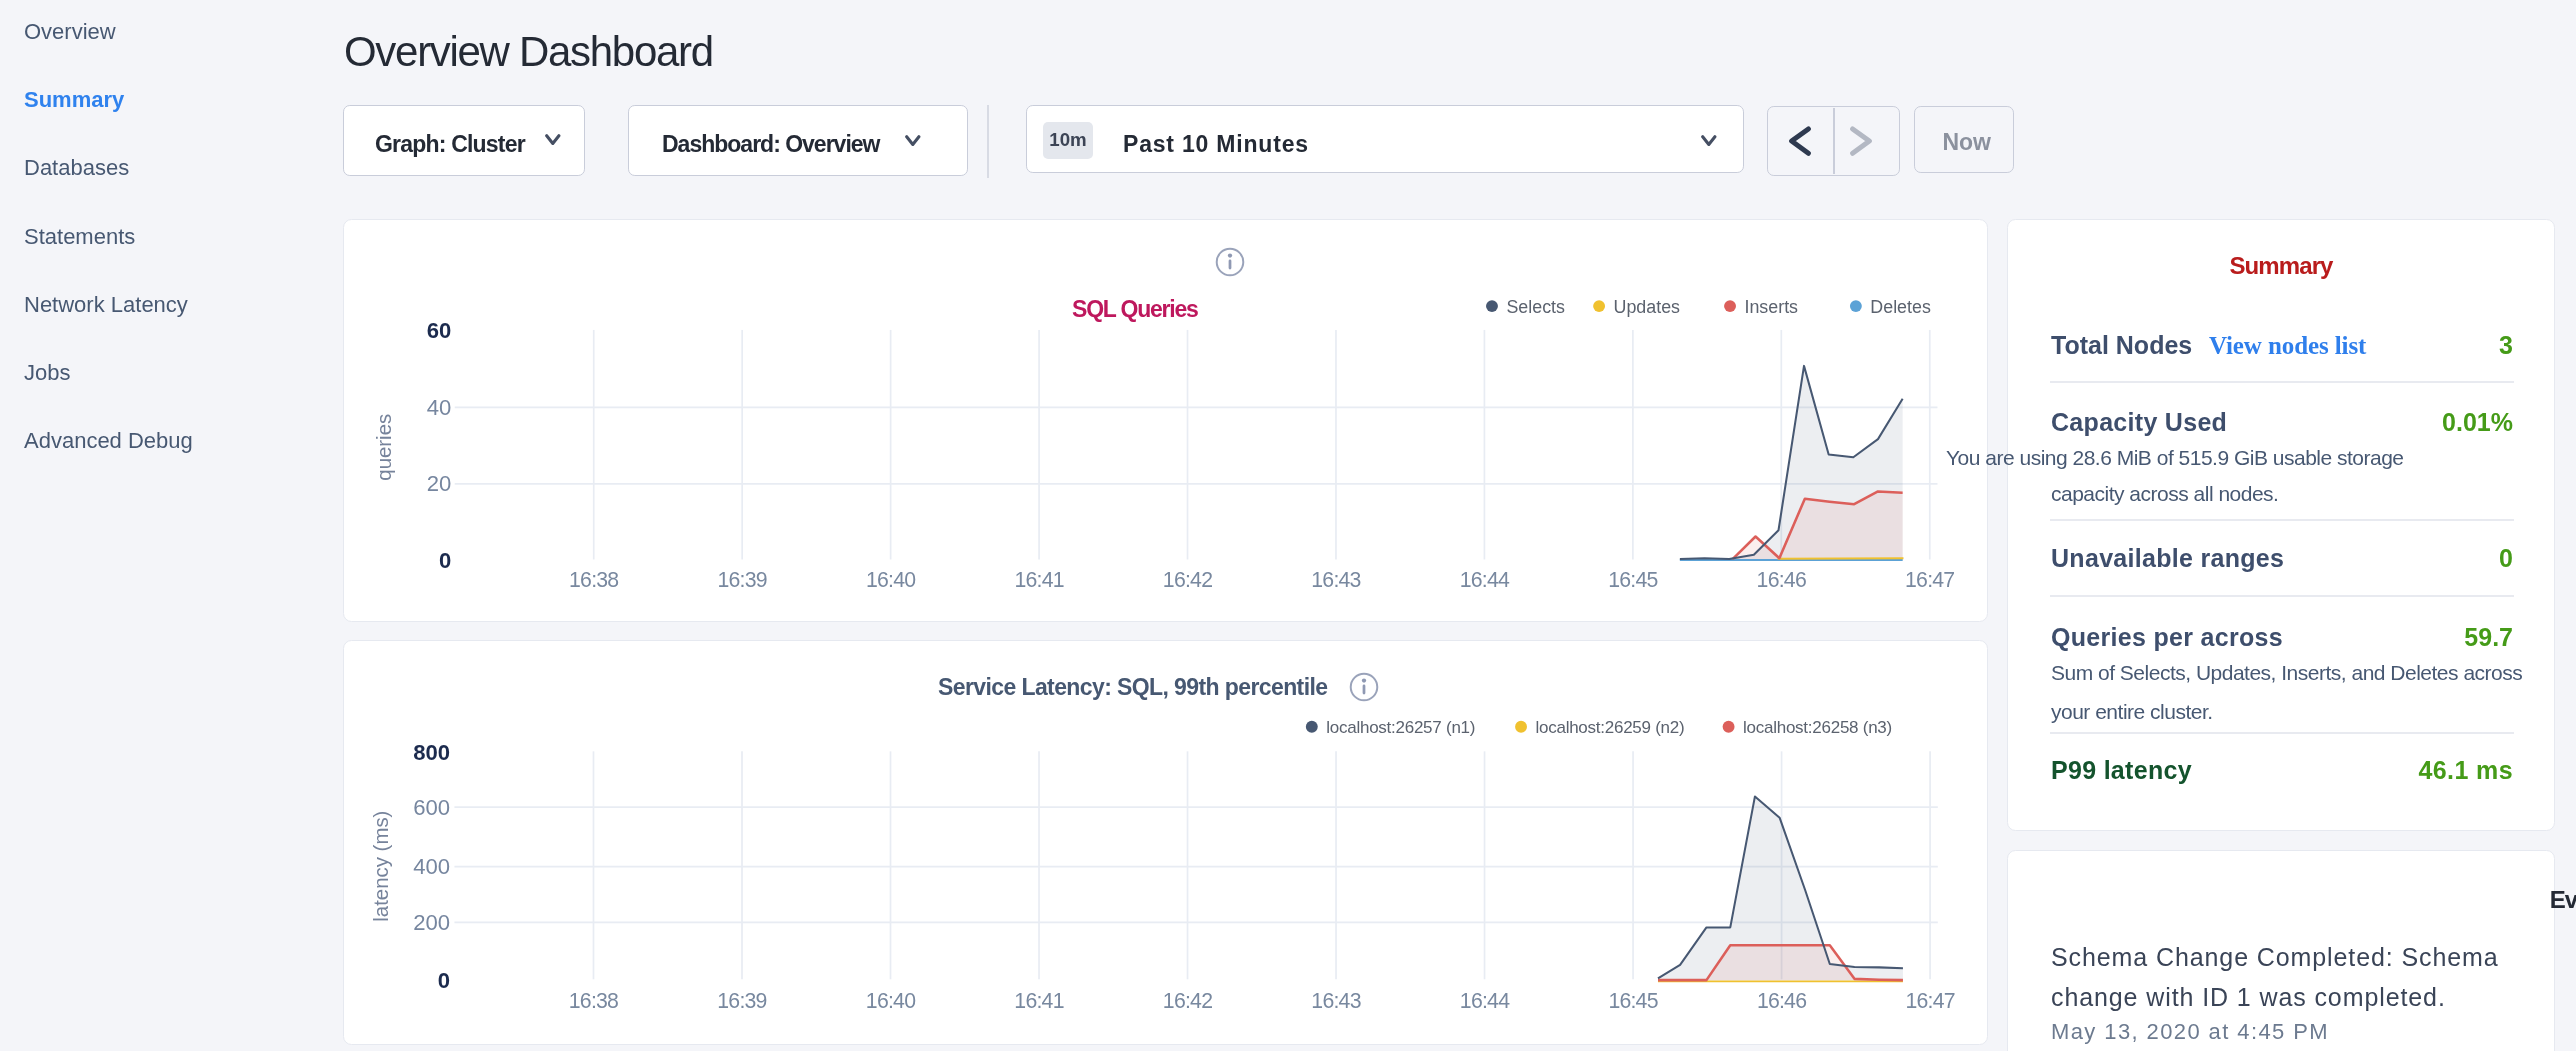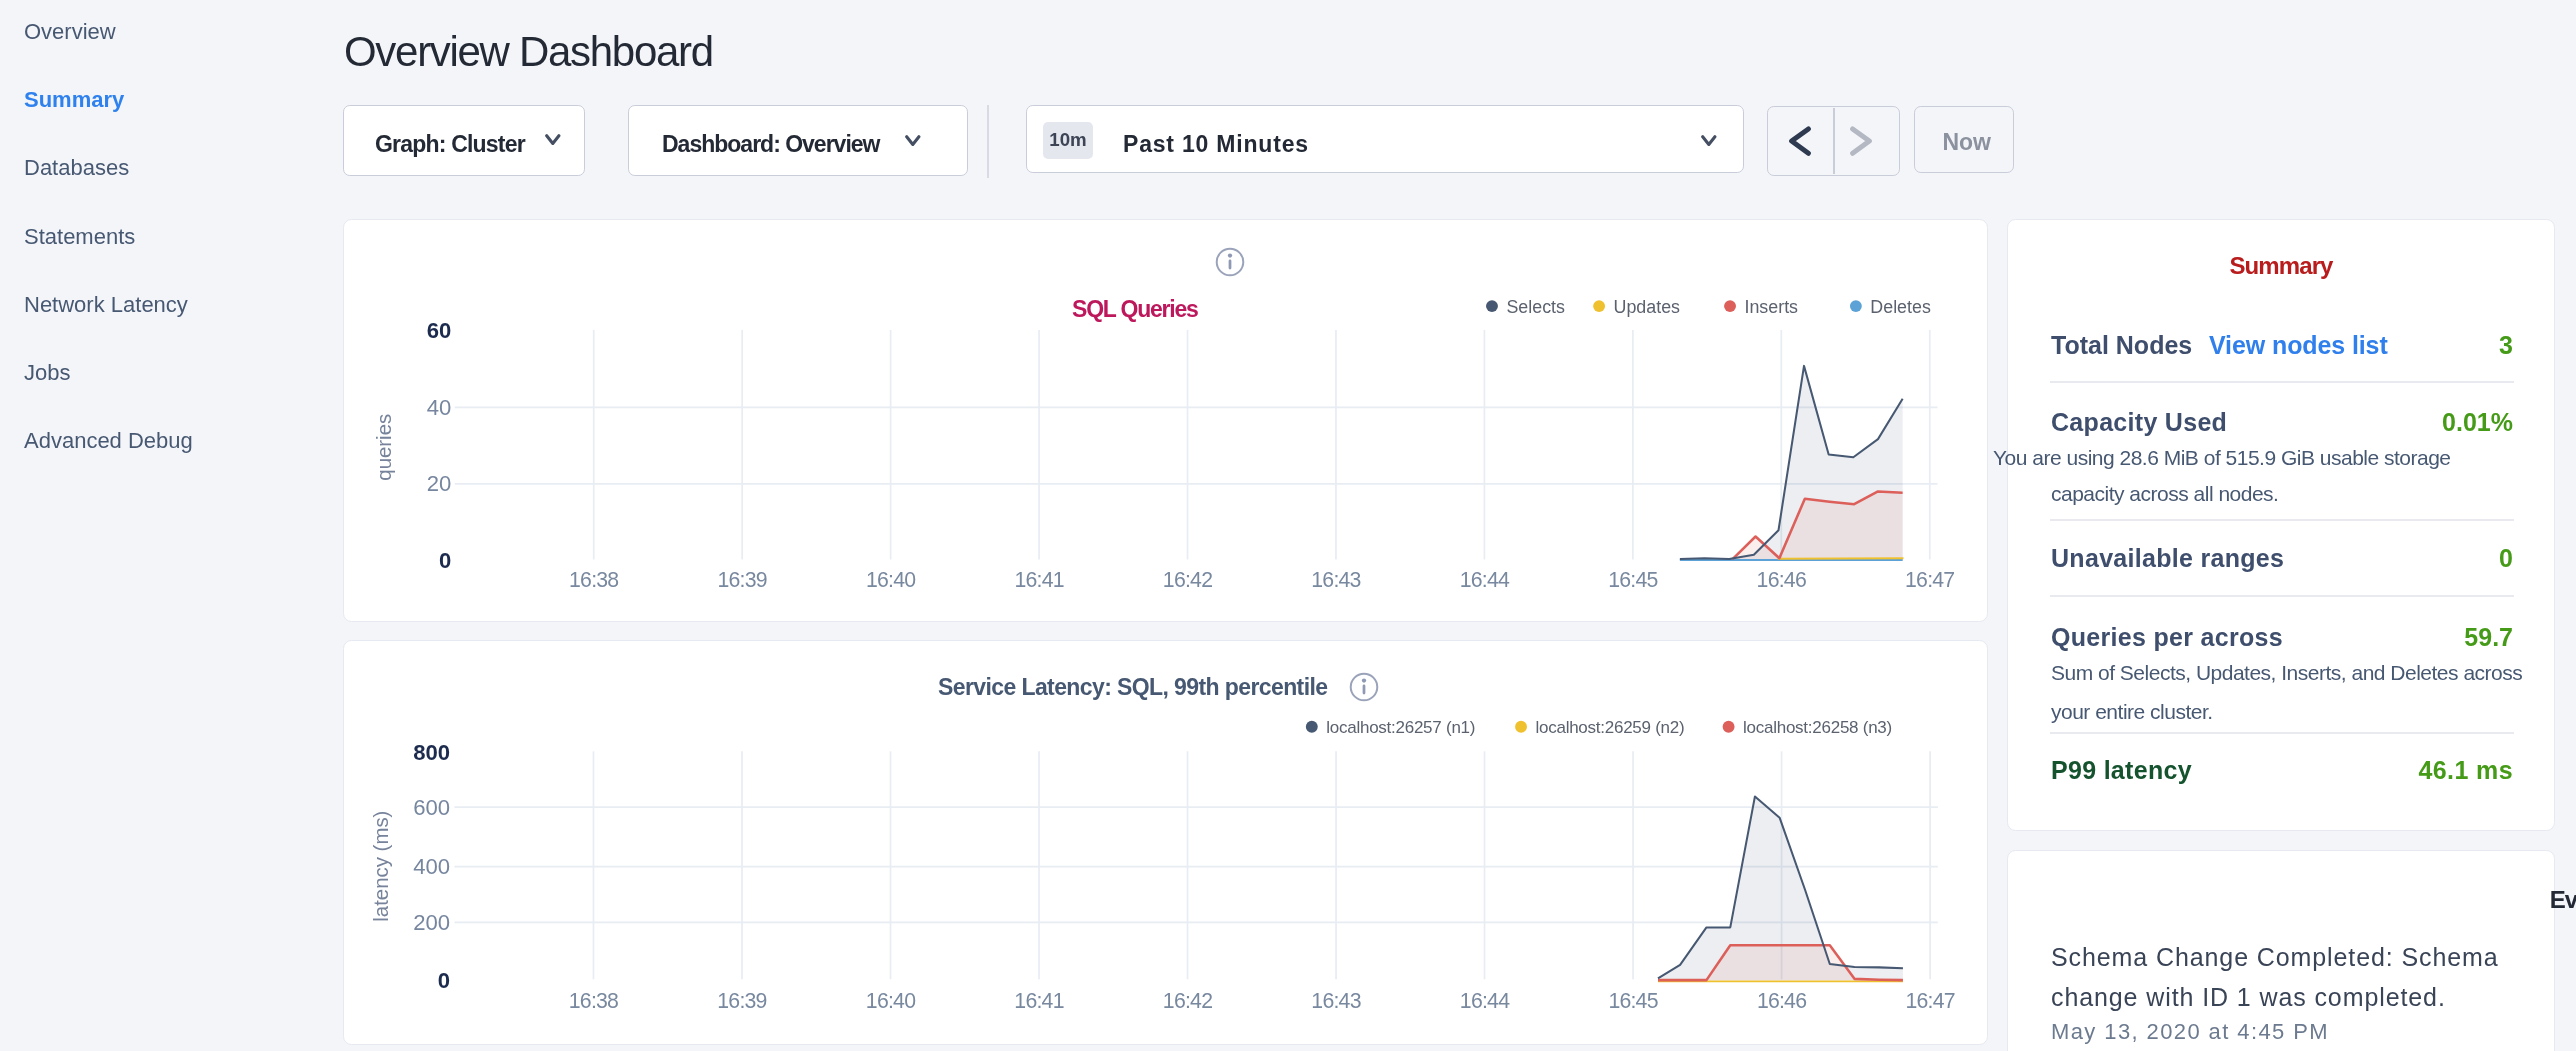--- a/index.html
+++ b/index.html
@@ -140,26 +140,26 @@
     <circle cx="1542" cy="854" r="7" fill="#475872"></circle>
     <text x="1559" y="862" font-size="20" letter-spacing="-0.3" fill="#5b626e">localhost:26257 (n1)</text>
     <circle cx="1788" cy="854" r="7" fill="#f0c12f"></circle>
     <text x="1805" y="862" font-size="20" letter-spacing="-0.3" fill="#5b626e">localhost:26259 (n2)</text>
     <circle cx="2032" cy="854" r="7" fill="#dc5f5a"></circle>
     <text x="2049" y="862" font-size="20" letter-spacing="-0.3" fill="#5b626e">localhost:26258 (n3)</text>
   </svg>
 <div class="panel" style="left:2007px;top:219px;width:548px;height:612px;"></div>
 <div class="t" style="font-size:24px;line-height:24px;color:#b91c1c;font-weight:700;letter-spacing:-0.9px;left:2007px;top:254px;"><span style="display:inline-block;width:548px;text-align:center;">Summary</span></div>
 <div class="t" style="font-size:25px;line-height:25px;color:#3e4e6c;font-weight:700;left:2051px;top:333px;">Total Nodes</div>
-<div class="t" style="font-size:25px;line-height:25px;color:#2f7fec;font-weight:700;letter-spacing:-0.1px;left:2209px;top:333px;">View nodes list</div>
+<div class="t" style="font-size:25px;line-height:25px;color:#2f7fec;font-weight:700;letter-spacing:-0.1px;left:2209px;top:333px;font-family:Liberation Serif, serif;">View nodes list</div>
 <div class="t" style="font-size:25px;line-height:25px;color:#459b18;font-weight:700;right:63px;text-align:right;top:333px;">3</div>
 <div style="position:absolute;left:2050px;top:381px;width:464px;height:1.7px;background:#e8eaf0;"></div>
 <div class="t" style="font-size:25px;line-height:25px;color:#3e4e6c;font-weight:700;letter-spacing:0.3px;left:2051px;top:410px;">Capacity Used</div>
 <div class="t" style="font-size:25px;line-height:25px;color:#459b18;font-weight:700;right:63px;text-align:right;top:410px;">0.01%</div>
-<div class="t" style="font-size:21px;line-height:21px;color:#475872;font-weight:400;letter-spacing:-0.5px;left:1993px;top:447px;">You are using 28.6 MiB of 515.9 GiB usable storage</div>
+<div class="t" style="font-size:21px;line-height:21px;color:#475872;font-weight:400;letter-spacing:-0.5px;left:1946px;top:447px;">You are using 28.6 MiB of 515.9 GiB usable storage</div>
 <div class="t" style="font-size:21px;line-height:21px;color:#475872;font-weight:400;letter-spacing:-0.5px;left:2051px;top:483px;">capacity across all nodes.</div>
 <div style="position:absolute;left:2050px;top:519px;width:464px;height:1.7px;background:#e8eaf0;"></div>
 <div class="t" style="font-size:25px;line-height:25px;color:#3e4e6c;font-weight:700;letter-spacing:0.3px;left:2051px;top:546px;">Unavailable ranges</div>
 <div class="t" style="font-size:25px;line-height:25px;color:#459b18;font-weight:700;right:63px;text-align:right;top:546px;">0</div>
 <div style="position:absolute;left:2050px;top:595px;width:464px;height:1.7px;background:#e8eaf0;"></div>
 <div class="t" style="font-size:25px;line-height:25px;color:#3e4e6c;font-weight:700;letter-spacing:0.3px;left:2051px;top:625px;">Queries per across</div>
 <div class="t" style="font-size:25px;line-height:25px;color:#459b18;font-weight:700;right:63px;text-align:right;top:625px;">59.7</div>
 <div class="t" style="font-size:21px;line-height:21px;color:#475872;font-weight:400;letter-spacing:-0.5px;left:2051px;top:662px;">Sum of Selects, Updates, Inserts, and Deletes across</div>
 <div class="t" style="font-size:21px;line-height:21px;color:#475872;font-weight:400;letter-spacing:-0.5px;left:2051px;top:701px;">your entire cluster.</div>
 <div style="position:absolute;left:2050px;top:732px;width:464px;height:1.7px;background:#e8eaf0;"></div>

